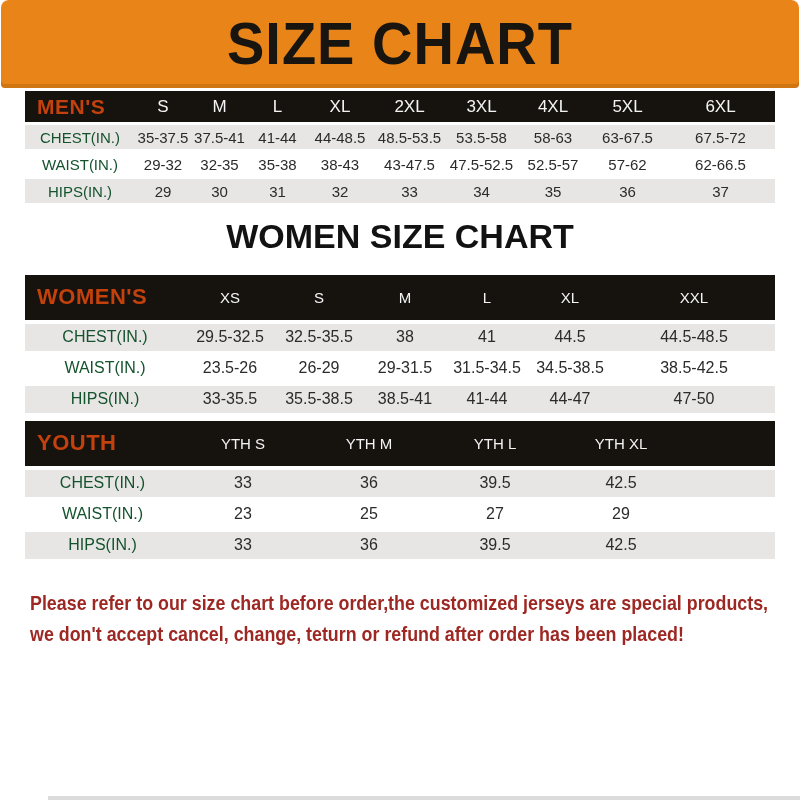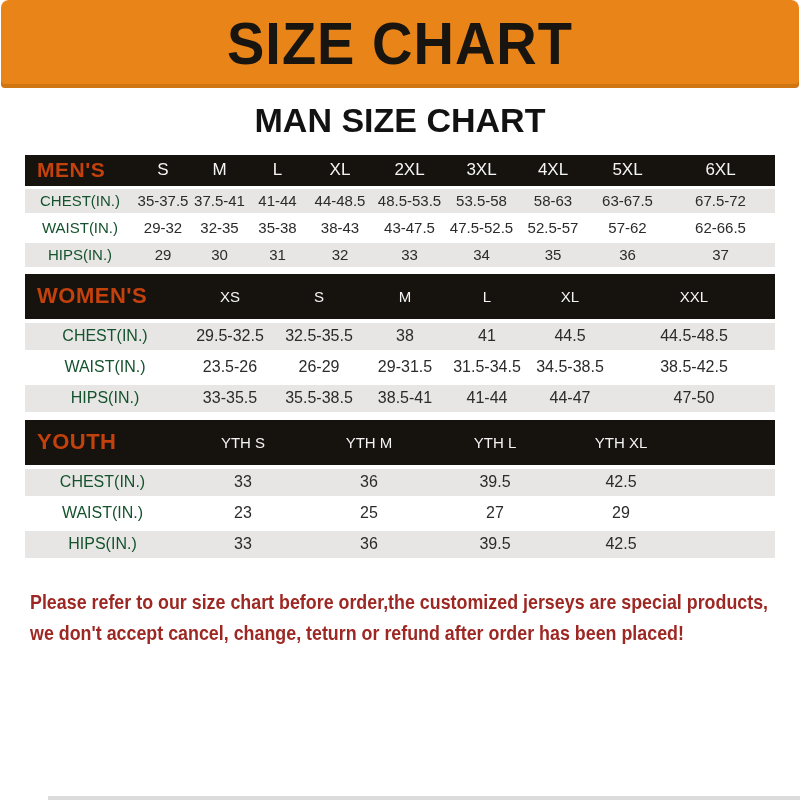--- a/index.html
+++ b/index.html
@@ -60,21 +60,20 @@
 </style>
 </head>
 <body>
 
 <div class="page">
 
   <div class="banner">
     <div class="banner-title">SIZE CHART</div>
   </div>
 
-  <div class="section-title" id="man-title">MAN SIZE CHART</div>
 
   <table class="size-table" id="men-table">
     <colgroup>
       <col style="width:110px">
         <col style="width:56px">
         <col style="width:57px">
       <col style="width:59px">
         <col style="width:66px">
         <col style="width:73px">
       <col style="width:71px">
@@ -129,20 +128,21 @@
           <td class="cell">32</td>
           <td class="cell">33</td>
           <td class="cell">34</td>
           <td class="cell">35</td>
           <td class="cell">36</td>
           <td class="cell">37</td>
         </tr>
       </tbody>
     </table>
 
+  <div class="section-title" id="women-title">WOMEN SIZE CHART</div>
 
   <table class="size-table" id="women-table">
     <colgroup>
       <col style="width:160px">
         <col style="width:90px">
         <col style="width:88px">
       <col style="width:84px">
         <col style="width:80px">
         <col style="width:86px">
       <col style="width:162px">

